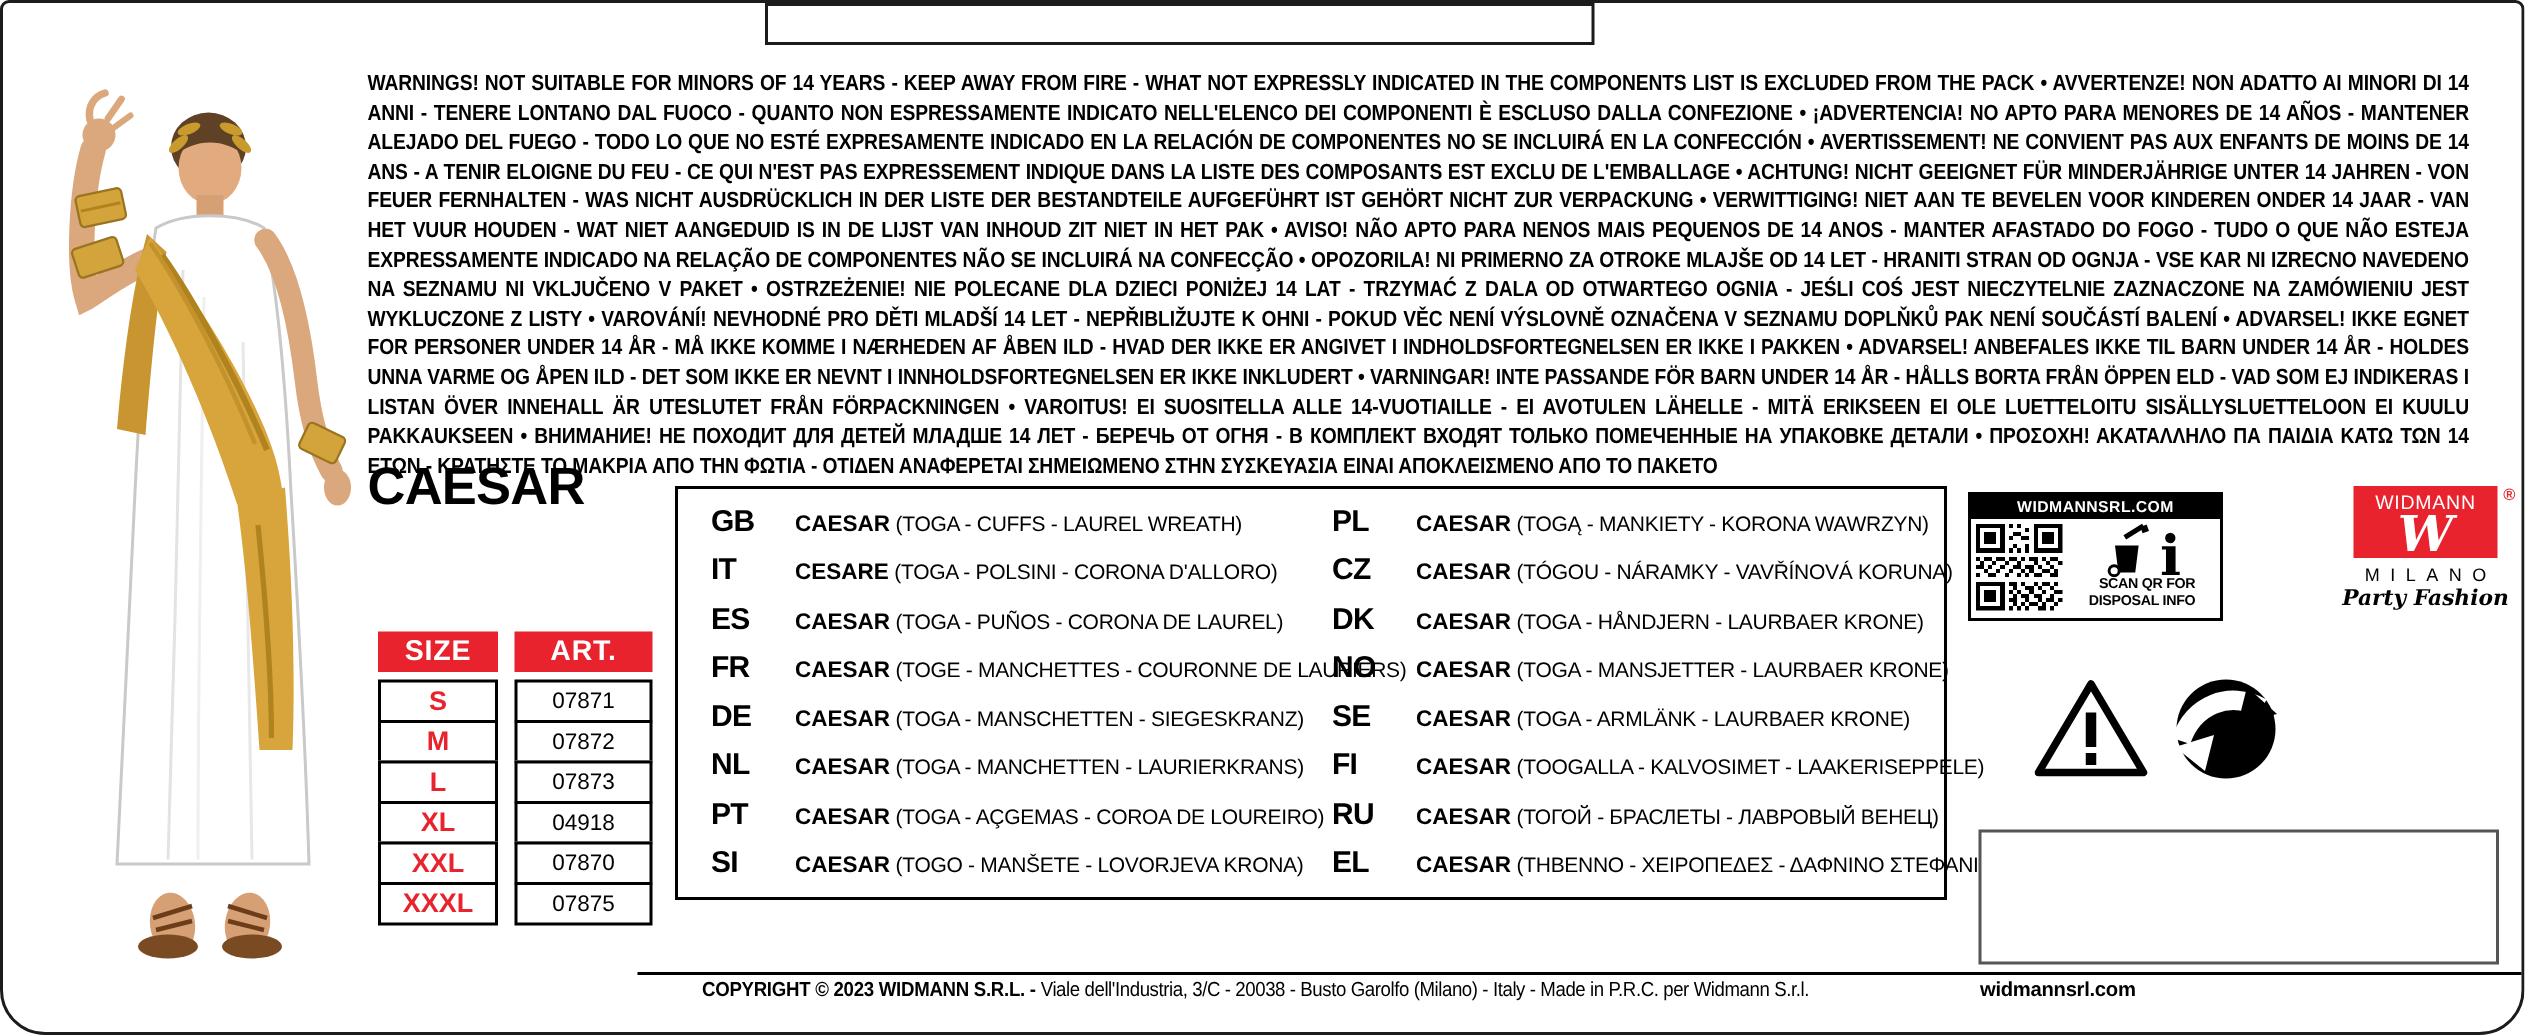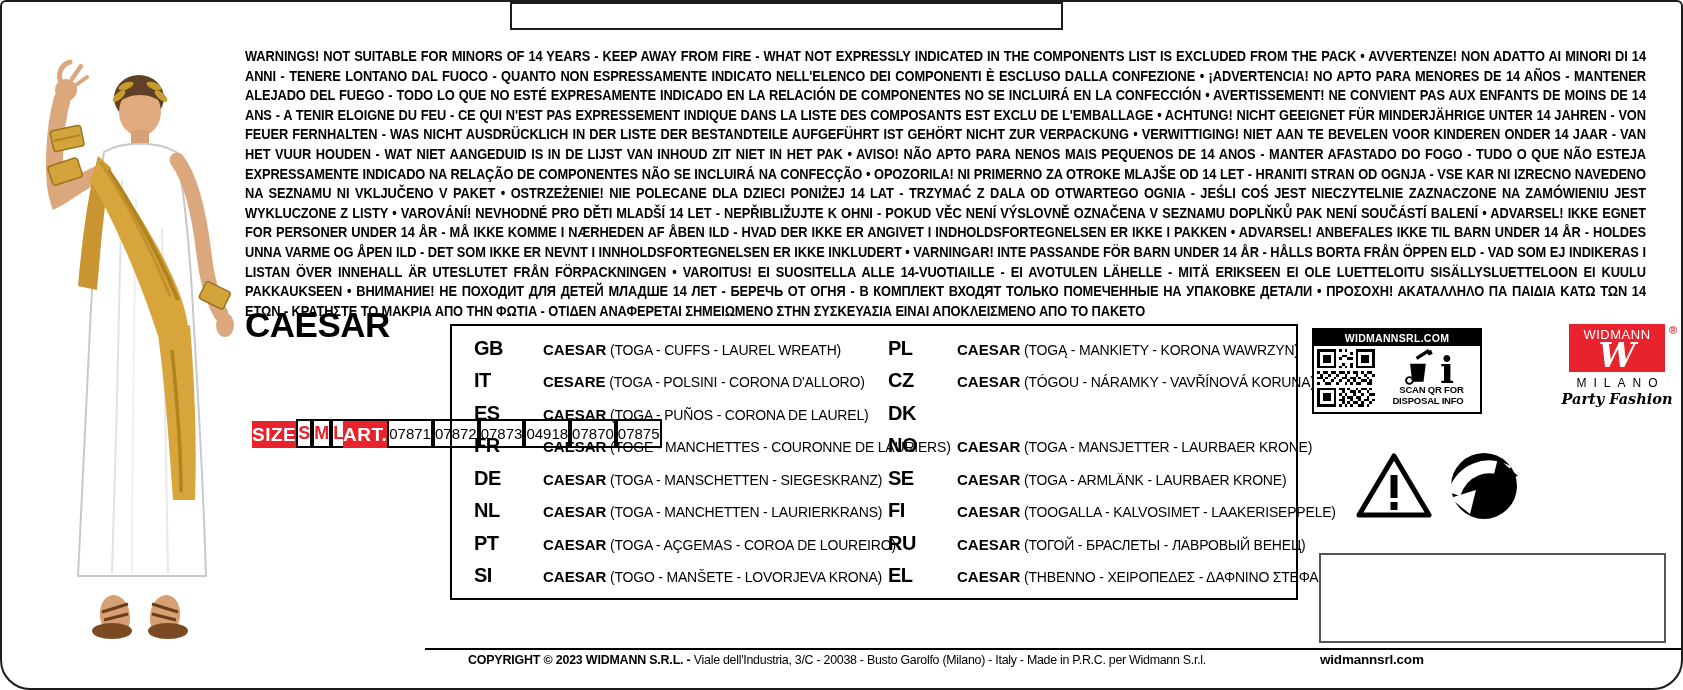--- a/index.html
+++ b/index.html
@@ -17,37 +17,37 @@
 
   
   .warnings-outer{position:absolute;left:243px;top:45px;width:1592px;transform:scaleX(0.88);transform-origin:0 0;}
   .warnings-outer p{margin:0;font-weight:bold;font-size:14.6px;line-height:19.6px;text-align:justify;letter-spacing:-0.1px;}
 
   
   .title{position:absolute;left:243px;top:303px;font-size:35px;font-weight:bold;letter-spacing:-0.5px;}
 
   
   .size-table{position:absolute;left:250px;top:419px;display:flex;gap:11px;}
-  .size-col{display:flex;flex-direction:row;}
+  .size-col{display:flex;flex-direction:column;}
   .size-head{height:27px;background:var(--red);color:#fff;font-weight:bold;font-size:19px;
     display:flex;align-items:center;justify-content:center;margin-bottom:7px;letter-spacing:0.5px;}
   .cell{height:29px;border:2px solid #000;margin-top:-2px;background:#fff;
     display:flex;align-items:center;justify-content:center;font-size:18px;}
   .cell:first-of-type{margin-top:0;}
   .col-size{width:80px;}
   .col-art{width:92px;}
   .col-size .cell{color:var(--red);font-weight:bold;}
   .col-art .cell{font-weight:normal;font-size:15px;}
 
   
   .lang-box{position:absolute;left:448px;top:322px;width:848px;height:276px;border:2px solid #000;
     display:flex;padding:6px 0;}
   .lang-col{width:50%;display:flex;flex-direction:column;justify-content:space-around;padding-left:22px;}
   .lang-col.right{padding-left:14px;}
-  .lang-row{display:flex;align-items:baseline;gap:13px;}
+  .lang-row{display:flex;align-items:baseline;}
   .lang-code{width:56px;font-weight:bold;font-size:20px;letter-spacing:-0.5px;flex:none;}
   .lang-text{font-size:14px;letter-spacing:-0.2px;white-space:nowrap;}
   .lang-text b{font-size:15px;letter-spacing:0;}
 
   
   .qr-block{position:absolute;left:1310px;top:326px;width:170px;height:86px;border:2px solid #000;background:#fff;}
   .qr-head{background:#000;color:#fff;font-weight:bold;font-size:10.5px;text-align:center;
     height:16px;line-height:16px;letter-spacing:0.3px;}
   .qr-body{display:flex;padding:3px 3px 2px 3px;gap:4px;}
   .qr-code{width:58px;height:58px;flex:none;}
@@ -213,20 +213,21 @@
       <div class="lang-row">
           <span class="lang-code">PL</span>
           <span class="lang-text"><b>CAESAR</b> <span>(TOGĄ - MANKIETY - KORONA WAWRZYN)</span></span>
         </div>
       <div class="lang-row">
           <span class="lang-code">CZ</span>
           <span class="lang-text"><b>CAESAR</b> <span>(TÓGOU - NÁRAMKY - VAVŘÍNOVÁ KORUNA)</span></span>
         </div>
       <div class="lang-row">
           <span class="lang-code">DK</span>
+          <span class="lang-text"><b>CAESAR</b> <span>(TOGA - HÅNDJERN - LAURBAER KRONE)</span></span>
         </div>
       <div class="lang-row">
           <span class="lang-code">NO</span>
           <span class="lang-text"><b>CAESAR</b> <span>(TOGA - MANSJETTER - LAURBAER KRONE)</span></span>
         </div>
       <div class="lang-row">
           <span class="lang-code">SE</span>
           <span class="lang-text"><b>CAESAR</b> <span>(TOGA - ARMLÄNK - LAURBAER KRONE)</span></span>
         </div>
       <div class="lang-row">

